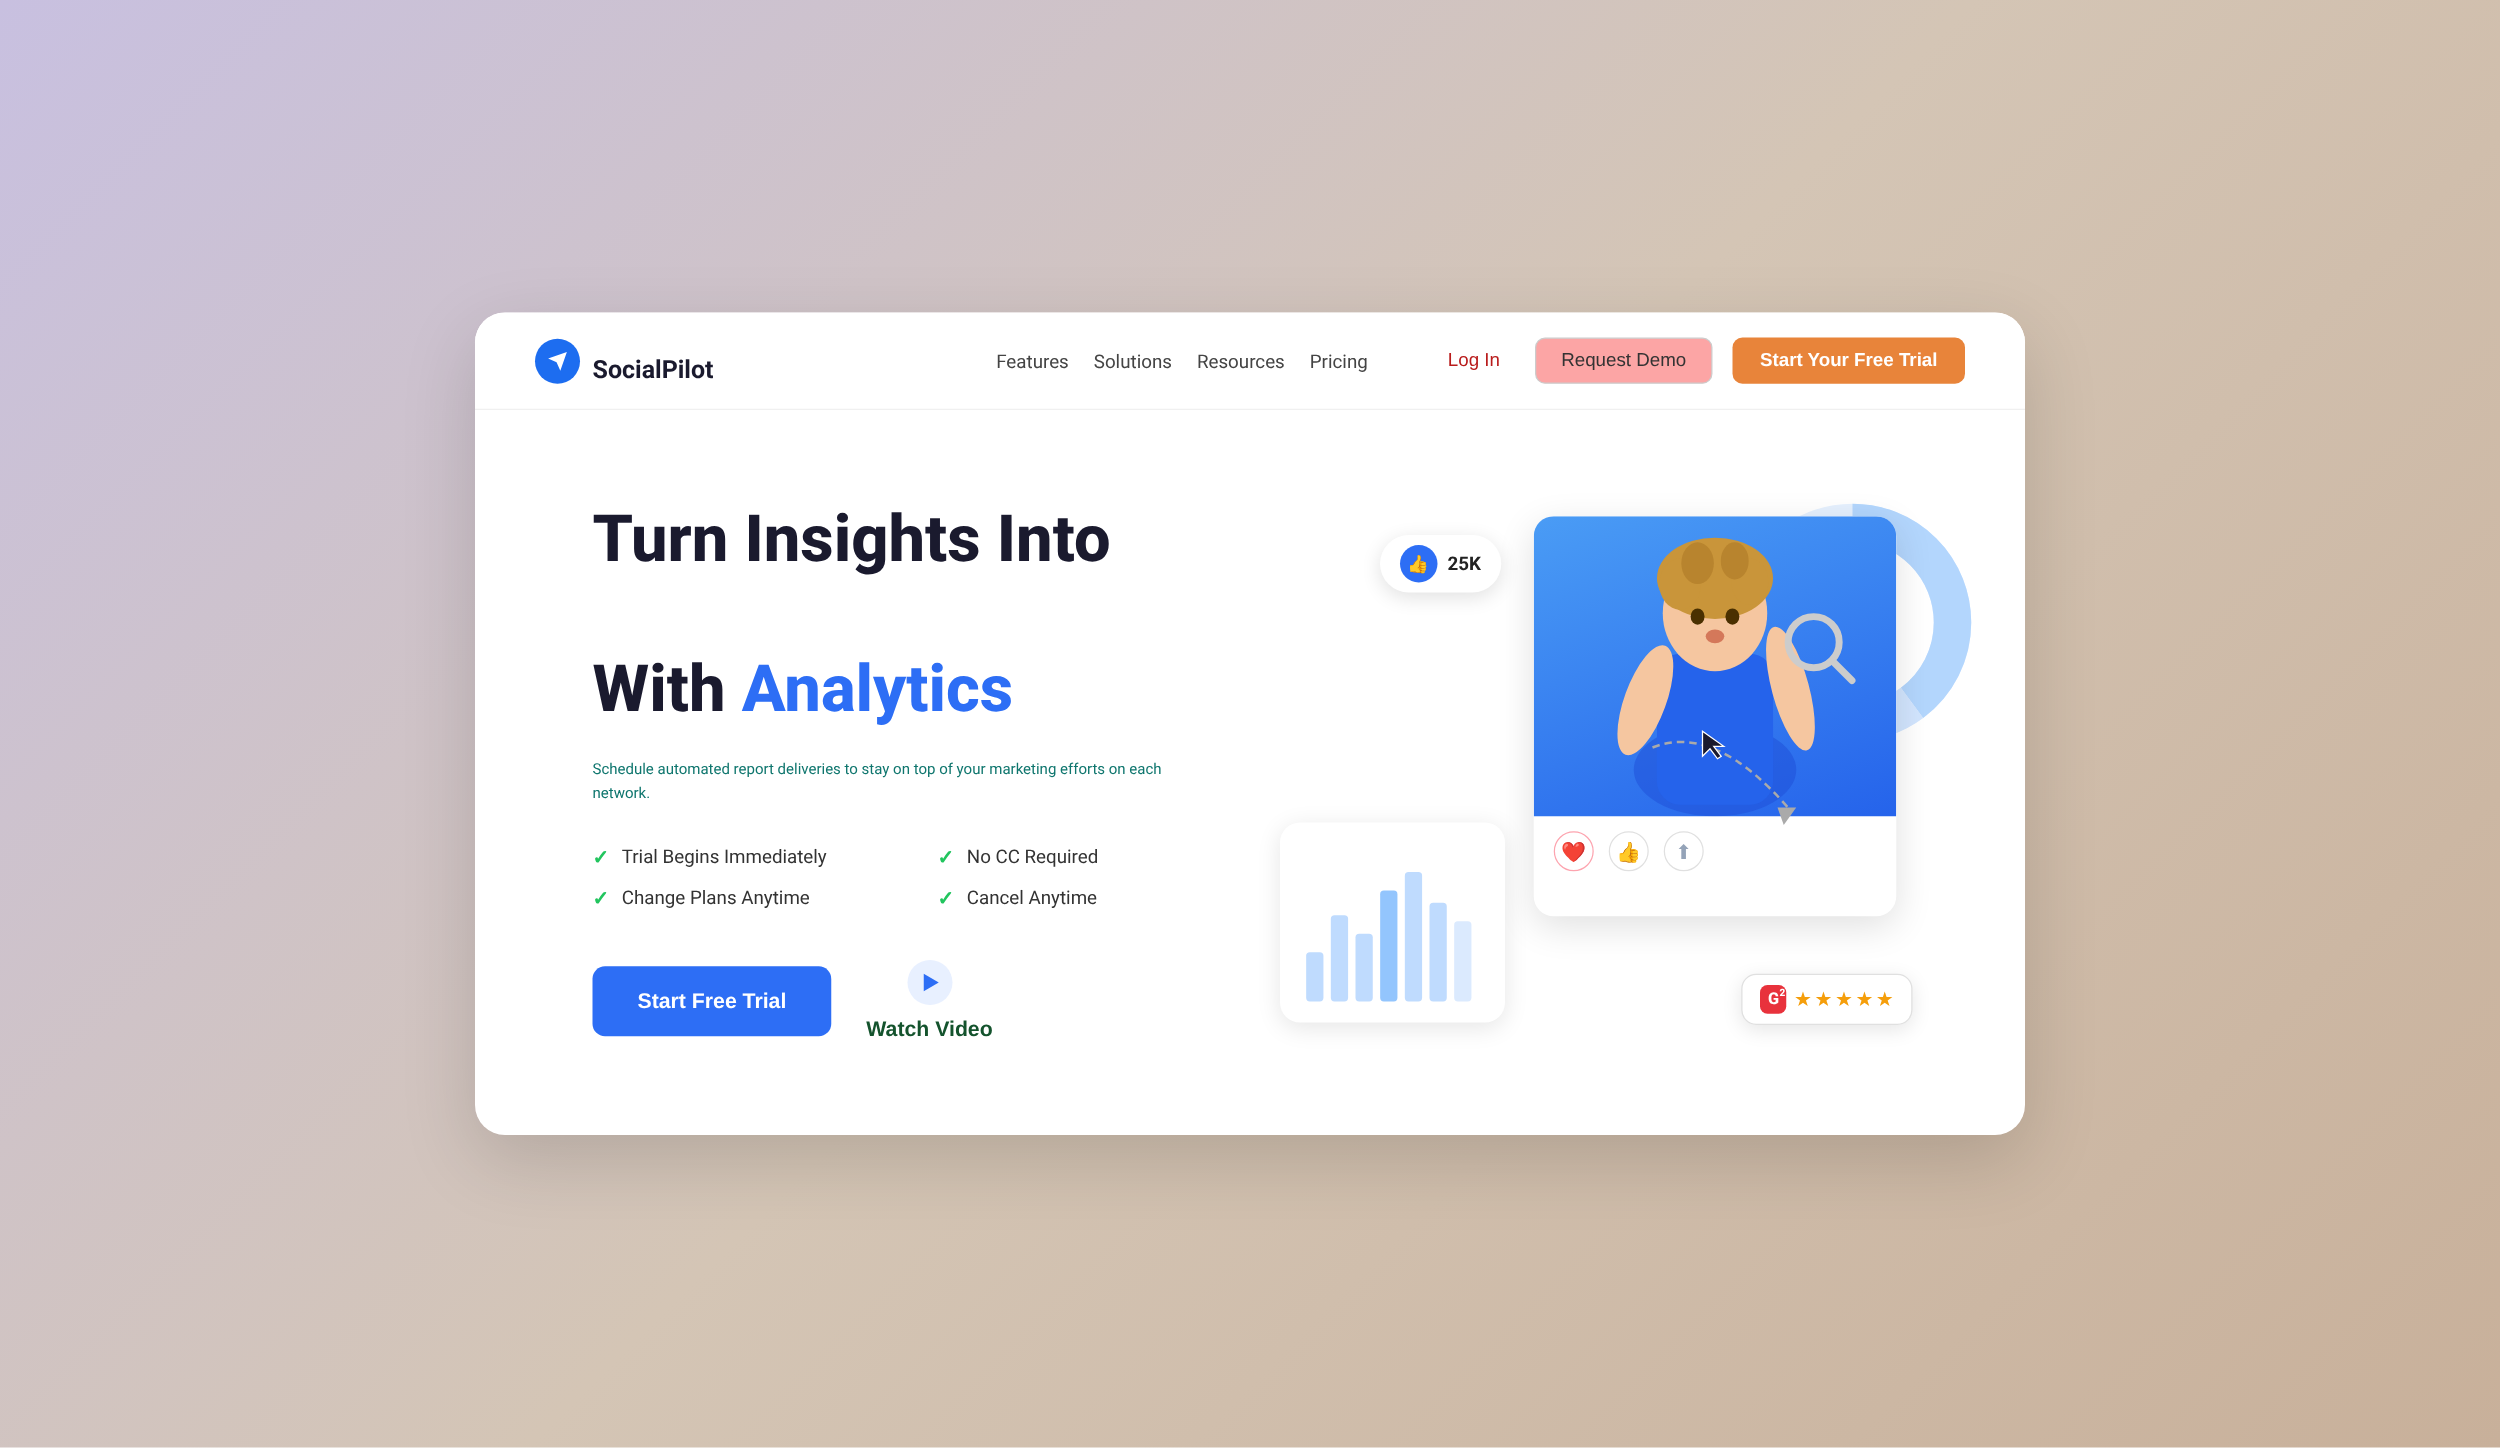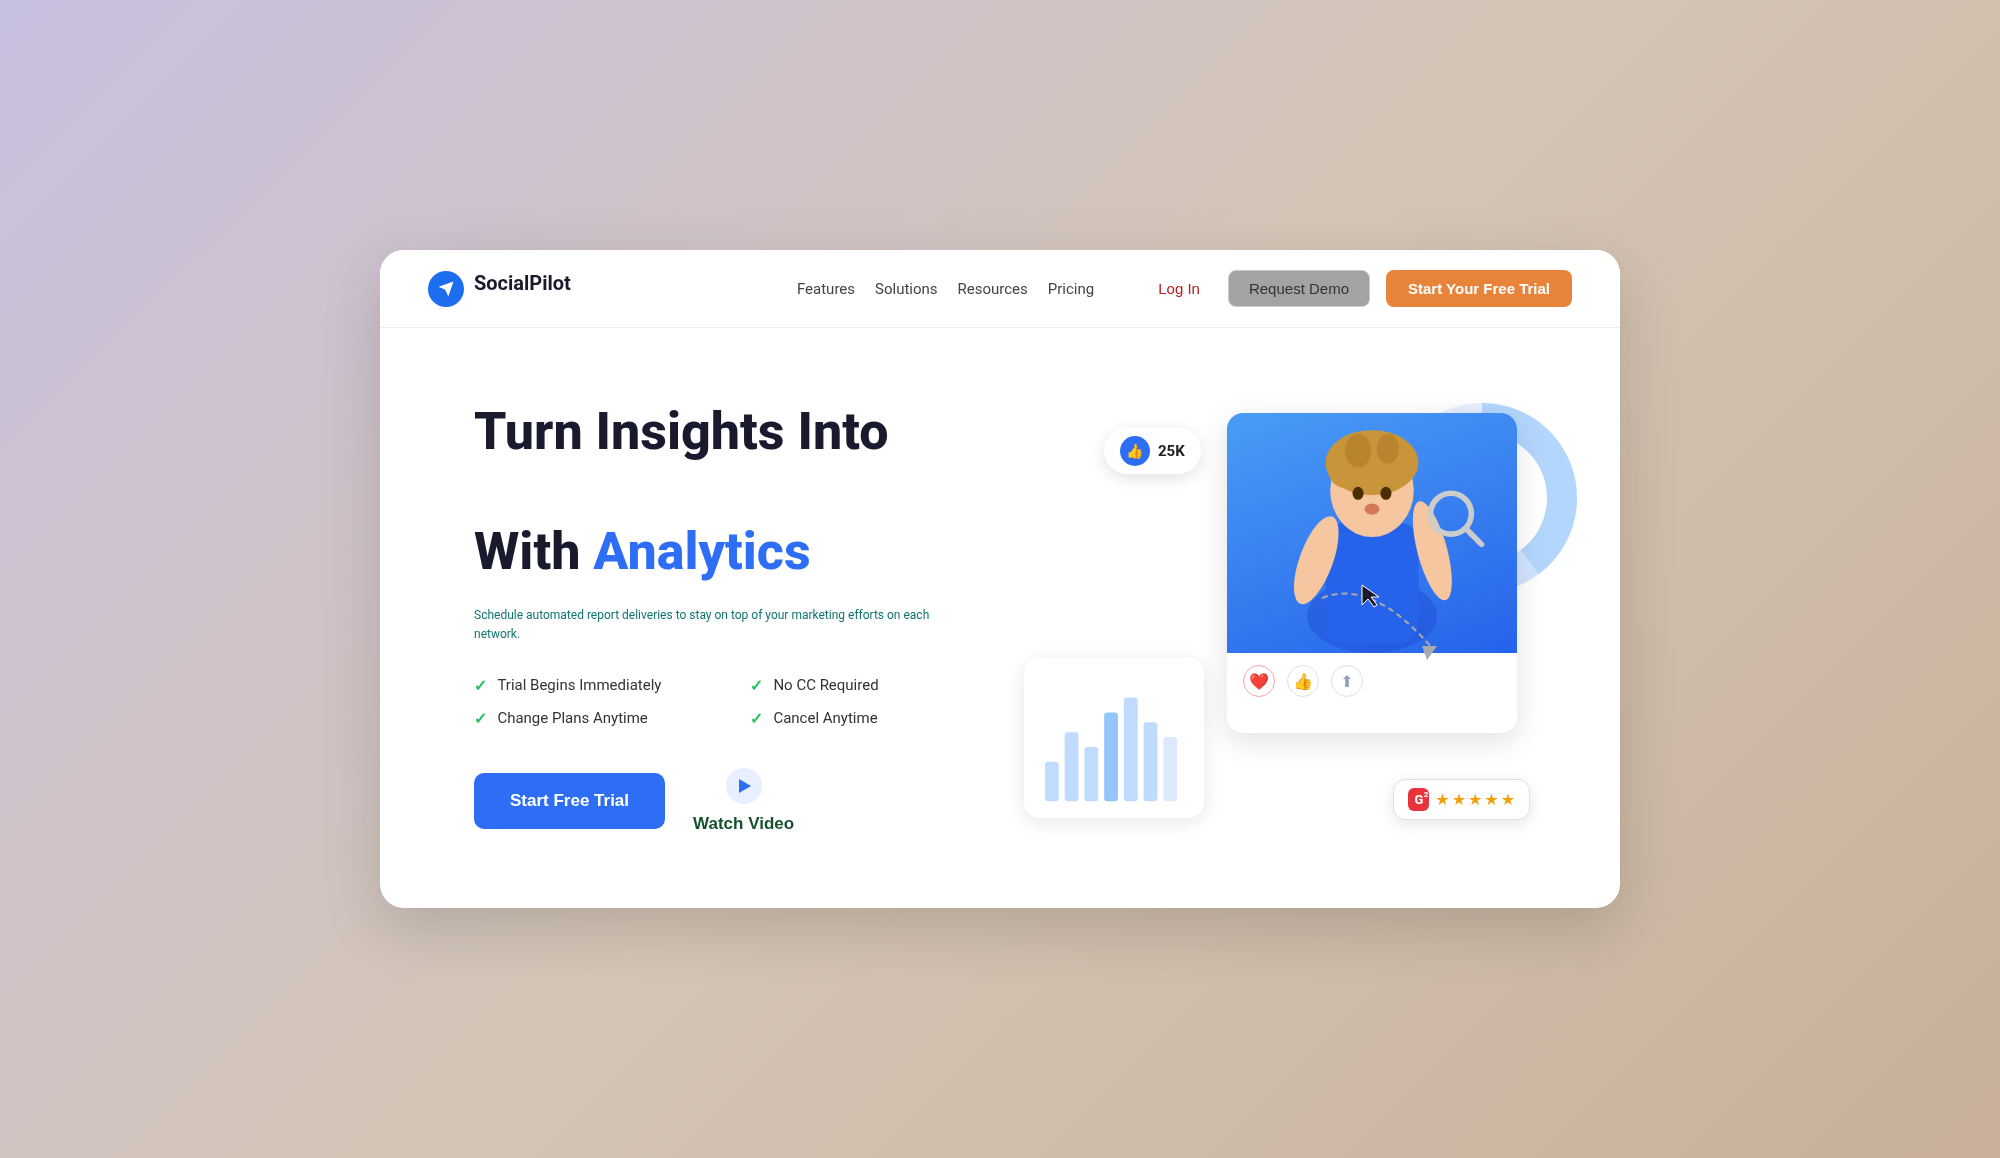--- a/index.html
+++ b/index.html
@@ -26,21 +26,21 @@
     .nav {
       display: flex;
       align-items: center;
       padding: 20px 48px;
       border-bottom: 1px solid #f0f0f0;
       background: #fff;
     }
 
     .logo {
       display: flex;
-      align-items: flex-start;
+      align-items: flex-end;
       gap: 10px;
       margin-right: auto;
     }
 
     .logo-icon {
       width: 36px;
       height: 36px;
       background: #1d6df0;
       border-radius: 50%;
       display: flex;
@@ -85,21 +85,21 @@
       cursor: pointer;
       background: none;
       border: none;
       padding: 8px 12px;
     }
 
     .btn-request-demo {
       font-size: 15px;
       color: #333;
       cursor: pointer;
-      background: #a3a3a3;
+      background: #fca5a5;
       border: 1.5px solid #ccc;
       border-radius: 8px;
       padding: 9px 20px;
       text-align: right;
     }
 
     .btn-start-trial-nav {
       font-size: 15px;
       color: #fff;
       cursor: pointer;

